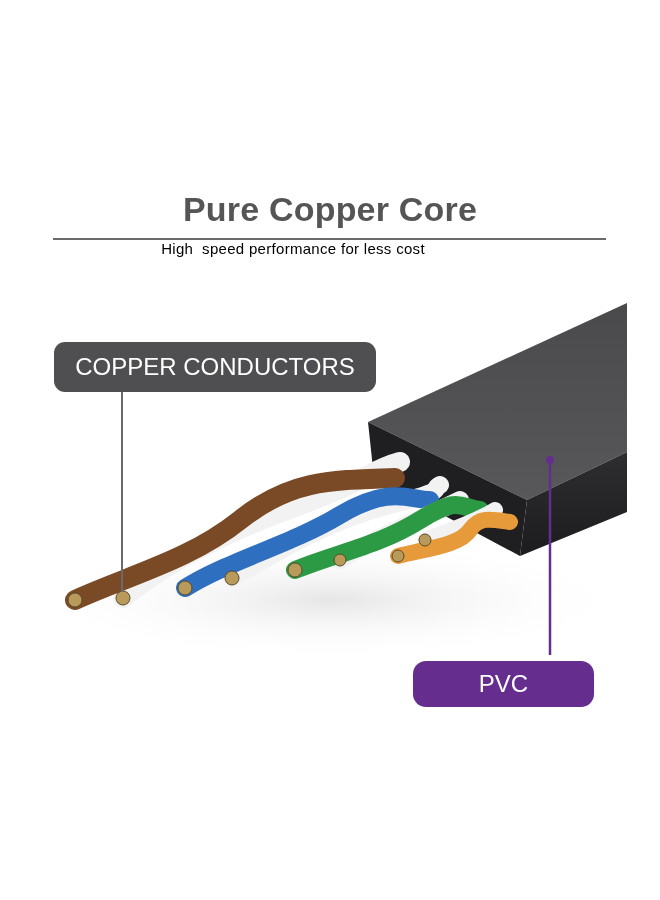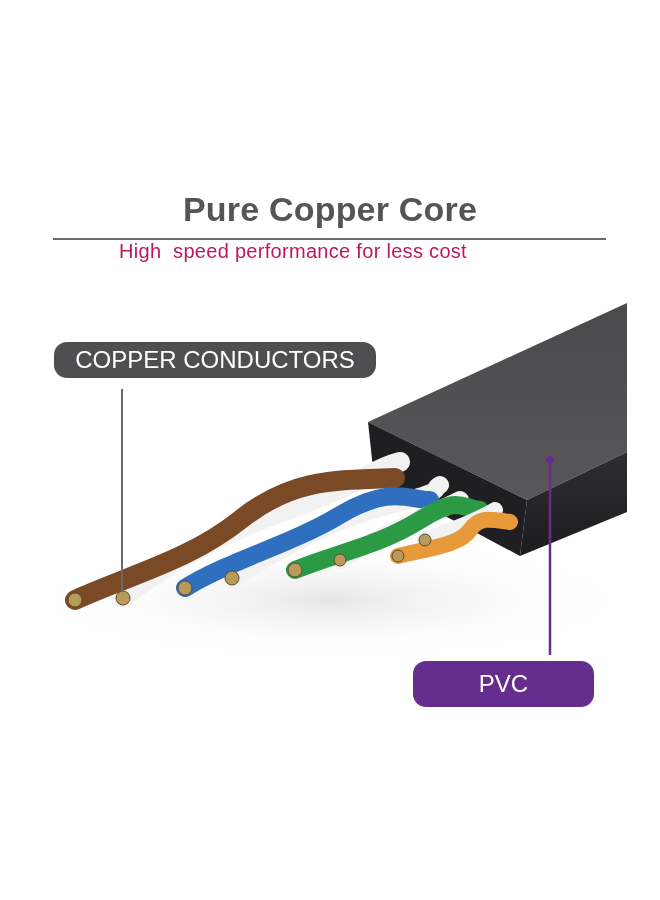--- a/index.html
+++ b/index.html
@@ -2,24 +2,24 @@
 <html><head>
 <meta charset="utf-8">
 <style>
   html, body { margin:0; padding:0; background:#ffffff; }
   body { width:660px; height:900px; position:relative; overflow:hidden;
          font-family:"Liberation Sans", "DejaVu Sans", sans-serif; }
   .title { position:absolute; left:0; width:660px; top:190px; text-align:center;
            font-size:34px; font-weight:bold; color:#555555; letter-spacing:0.2px; }
   .rule { position:absolute; left:53px; width:553px; top:238px; height:2px; background:#6a6a6a; }
   .subtitle { position:absolute; left:0; width:586px; top:240px; text-align:center;
-              font-size:20px; color:#be185d; letter-spacing:0.3px; white-space:pre; }
+              font-size:15px; color:#000000; letter-spacing:0.3px; white-space:pre; }
   .callout { position:absolute; border-radius:13px; color:#ffffff; display:flex;
              align-items:center; justify-content:center; font-size:24px; }
-  .callout.copper { left:54px; top:342px; width:322px; height:36px; background:#4f4f51; }
+  .callout.copper { left:54px; top:342px; width:322px; height:50px; background:#4f4f51;border-radius:11px; }
   .callout.pvc { left:413px; top:661px; width:181px; height:46px; background:#652d8e; }
   svg.scene { position:absolute; left:0; top:0; }
 </style>
 </head>
 <body>
 
 <svg class="scene" width="660" height="900" viewBox="0 0 660 900">
   <defs>
     <linearGradient id="topFace" x1="0" y1="0" x2="0" y2="1">
       <stop offset="0" stop-color="#4a4a4c"></stop>

